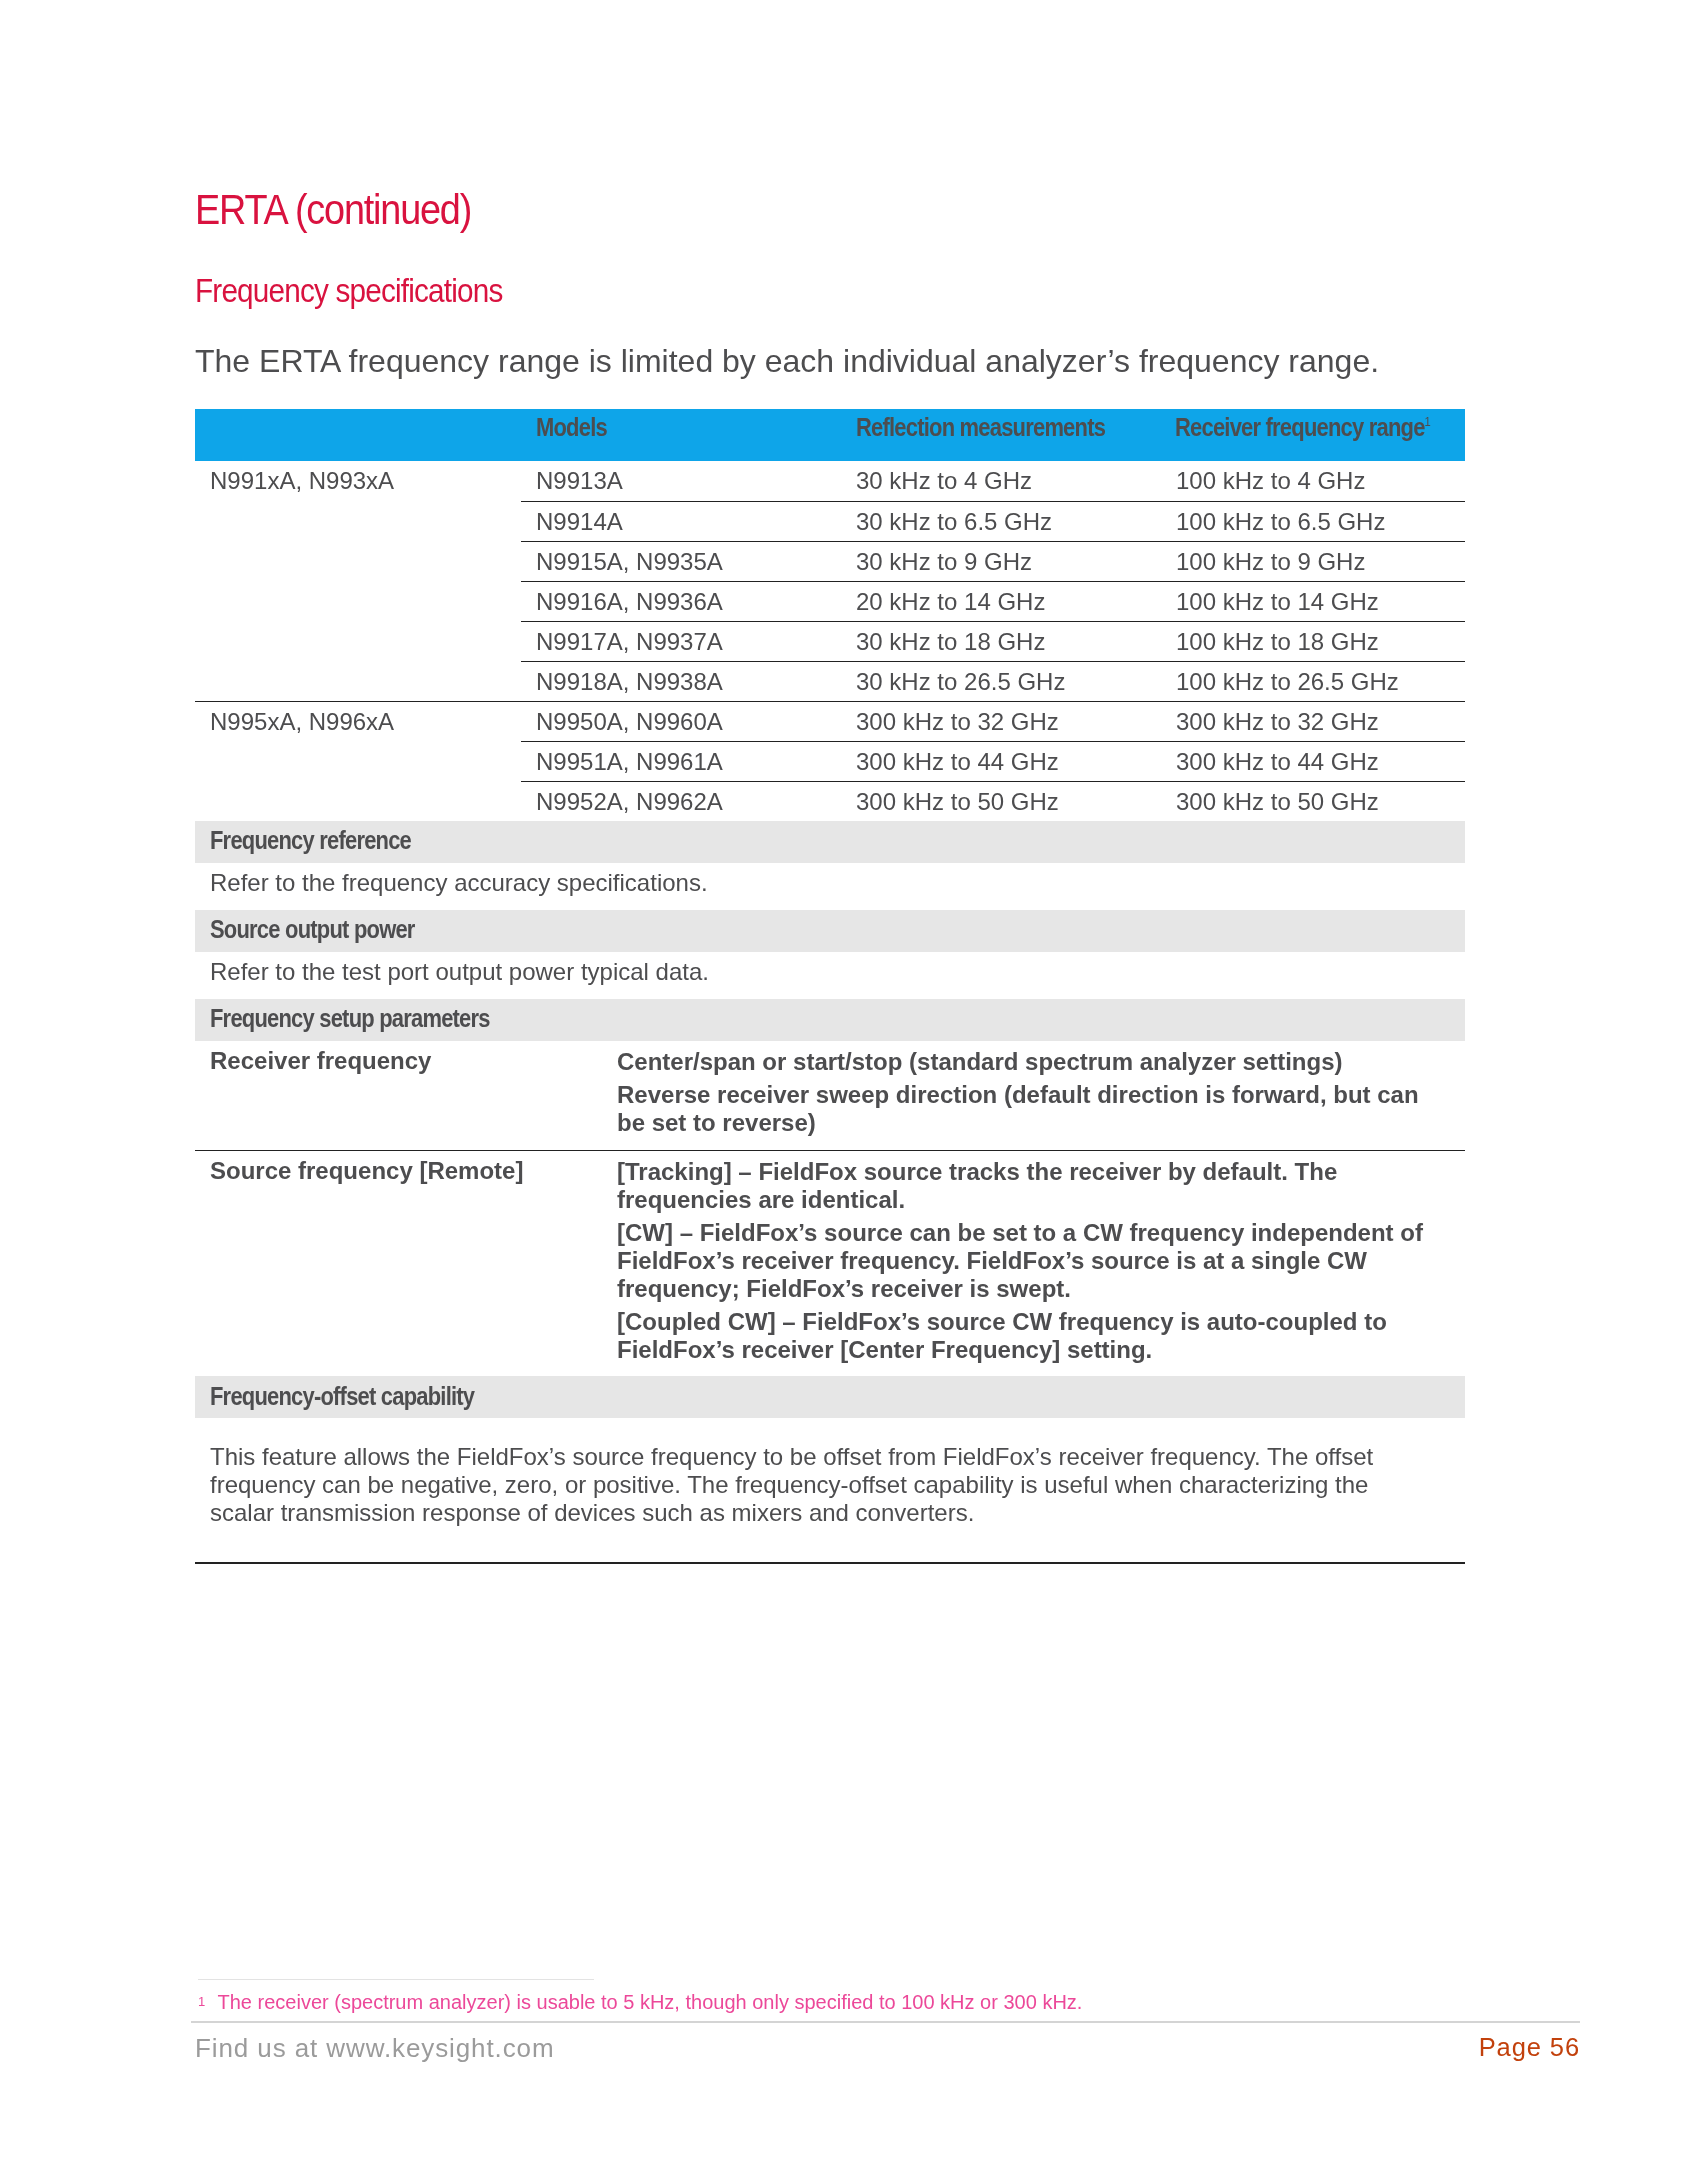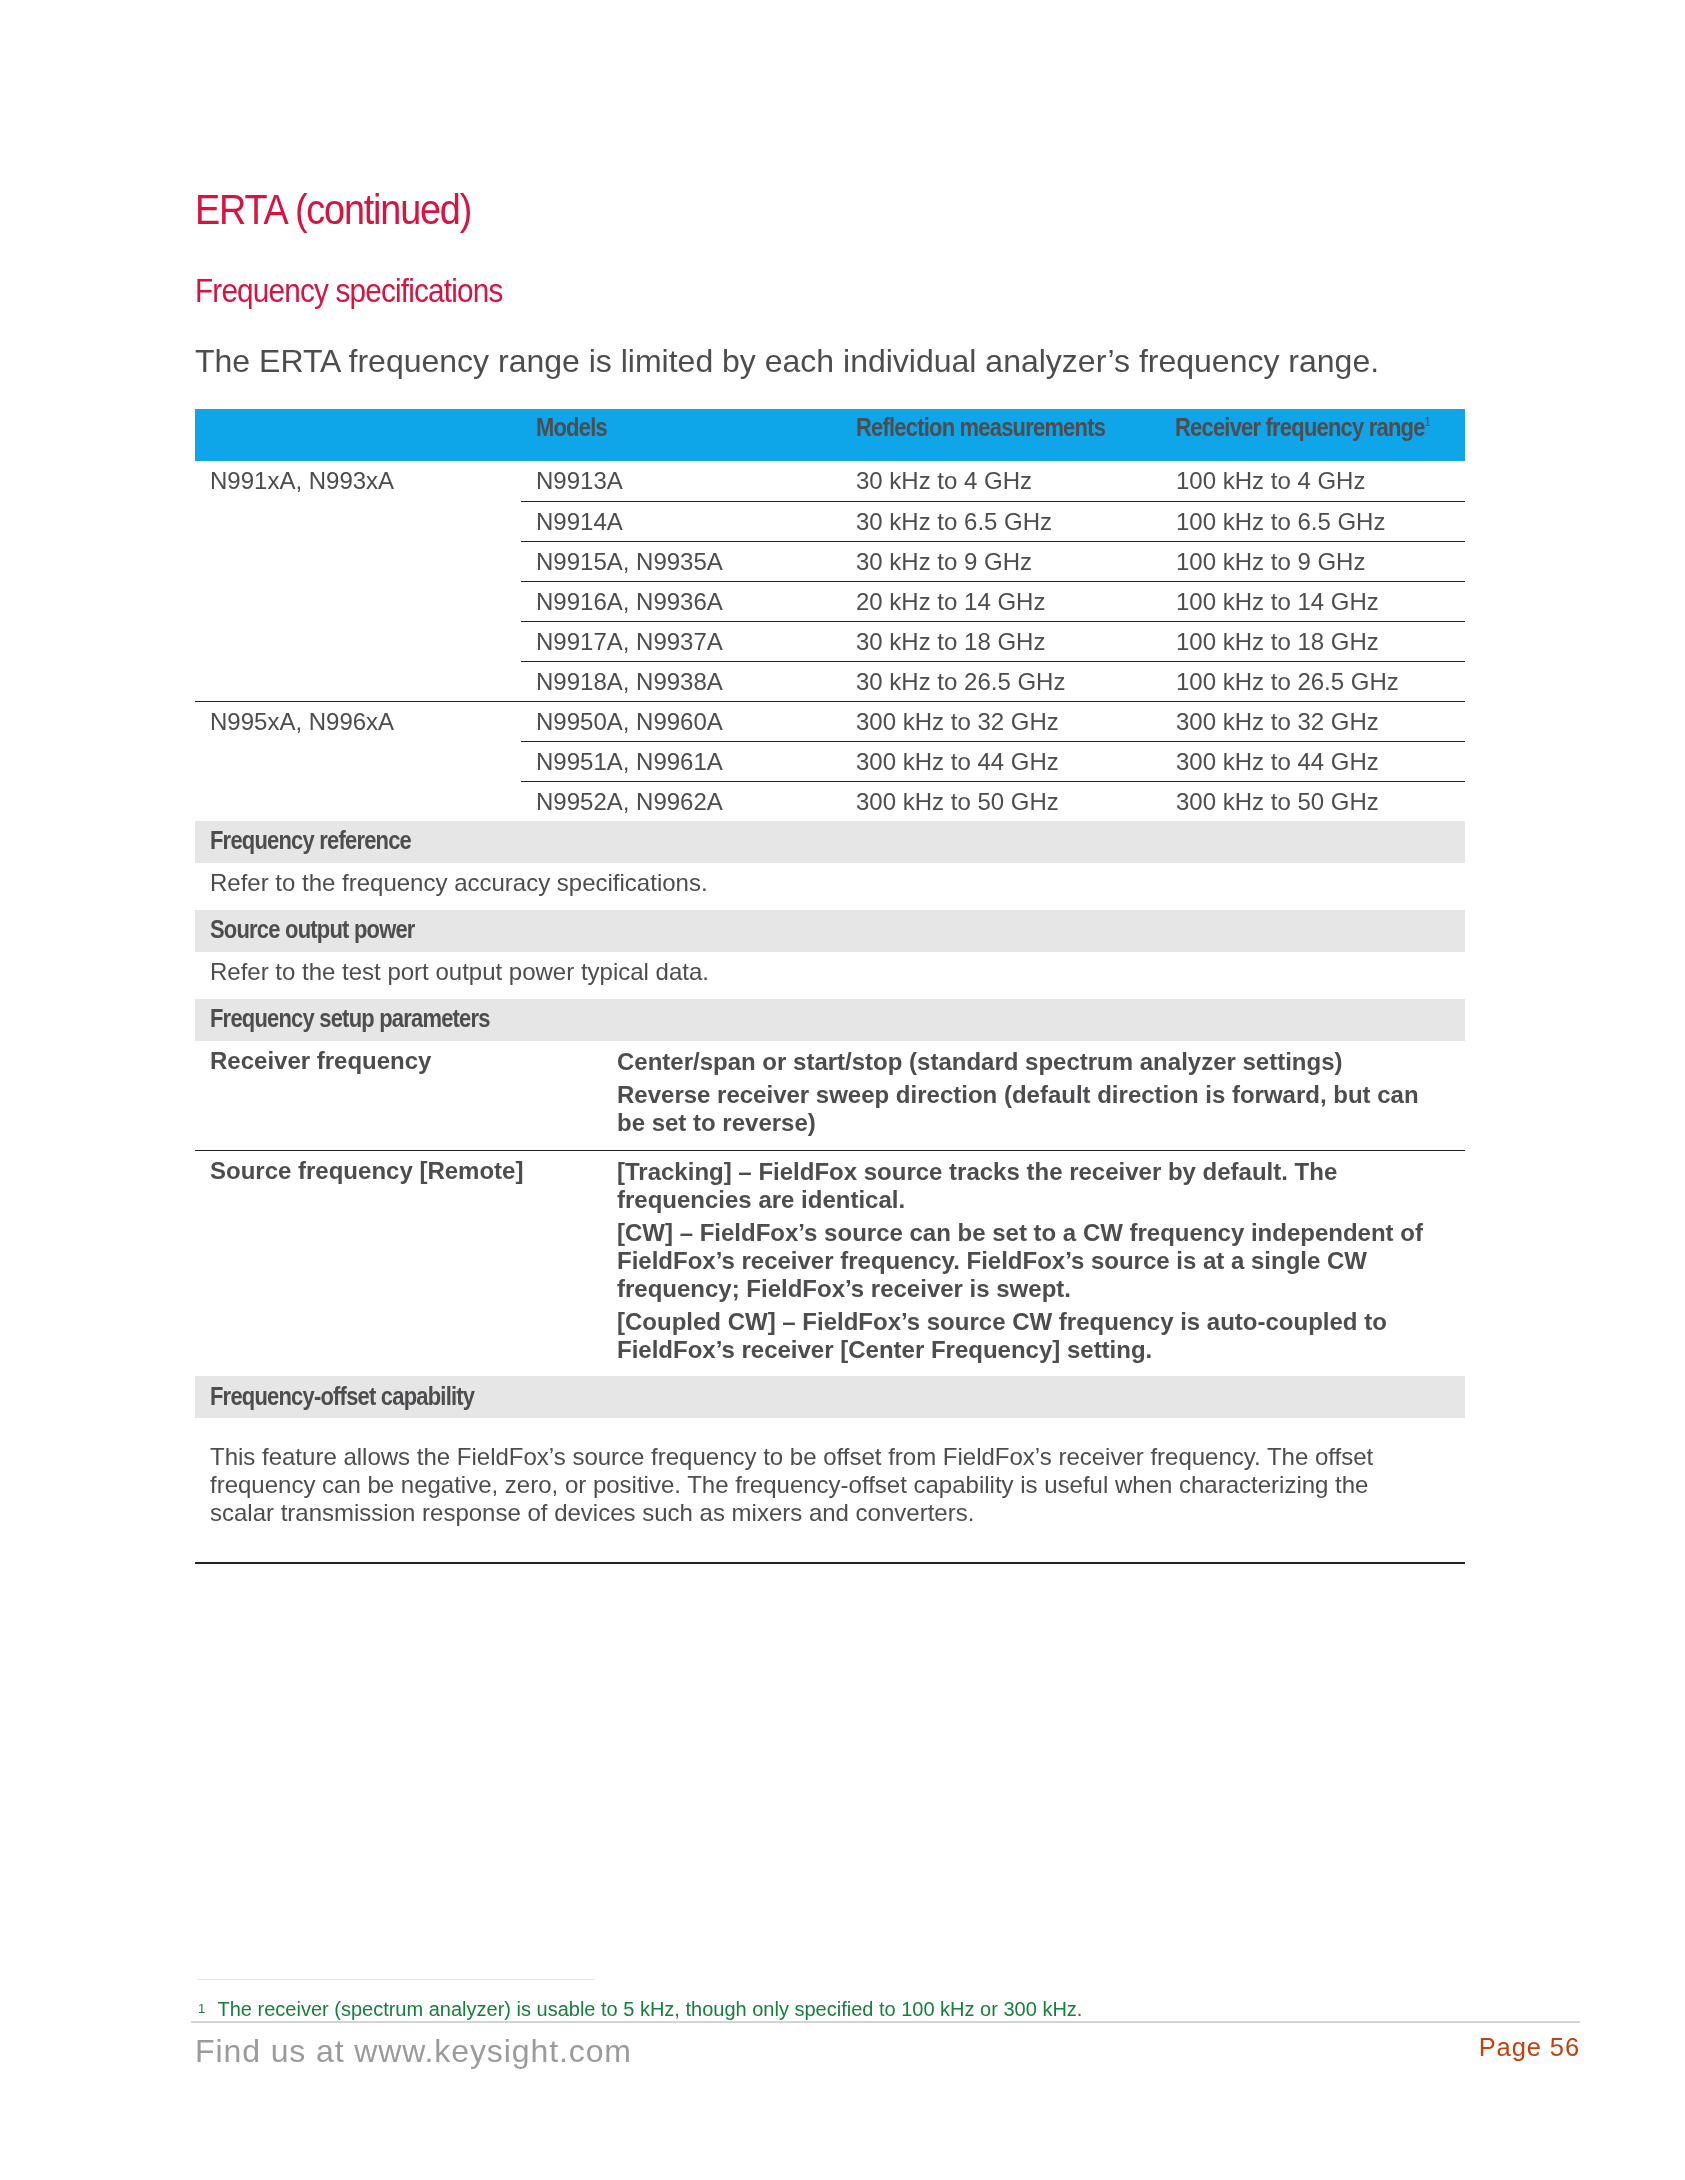--- a/index.html
+++ b/index.html
@@ -62,26 +62,26 @@
   .setup-table td { vertical-align: top; padding: 0; }
   .setup-table td.lbl { width: 393px; padding: 7px 0 0 15px; line-height: 26px; }
   .setup-table td.desc { padding: 7px 14px 7px 14px; line-height: 28px; }
   .setup-table tr.sep td { border-top: 1.8px solid #222; }
   .desc p { margin: 0 0 5.3px 0; line-height: 28px; }
 
   .offset-para { padding: 24.6px 53px 21px 15px !important; line-height: 28px; border-bottom: 2.6px solid #222; height: 98px; }
 
   .fn-rule { position: absolute; left: 198px; top: 1979px; width: 396px; height: 0.9px; background: #e3e3e3; }
   .footnote {
-    position: absolute; left: 198px; top: 1991px; font-size: 20px; color: #15803d; line-height: 36px; white-space: nowrap;
+    position: absolute; left: 198px; top: 1991px; font-size: 20px; color: #ec4899; line-height: 22px; white-space: nowrap;
   }
   .footnote .fn-num { font-size: 13px; vertical-align: top; margin-right: 12.3px; }
   .footer-rule { position: absolute; left: 191px; top: 2021px; width: 1389px; height: 1.8px; background: #d4d4d4; }
   .footer-left {
-    position: absolute; left: 195px; top: 2033px; font-size: 32px; color: #9b9b9b; letter-spacing: 0.9px;
+    position: absolute; left: 195px; top: 2033px; font-size: 26px; color: #9b9b9b; letter-spacing: 0.9px;
   }
   .footer-right {
     position: absolute; right: 105px; top: 2033px; font-size: 25.5px; color: #c2410c; letter-spacing: 0.9px;
   }
 </style>
 </head>
 <body>
 
 <h1 class="page-title">ERTA (continued)</h1>
 <h2 class="section-title">Frequency specifications</h2>

